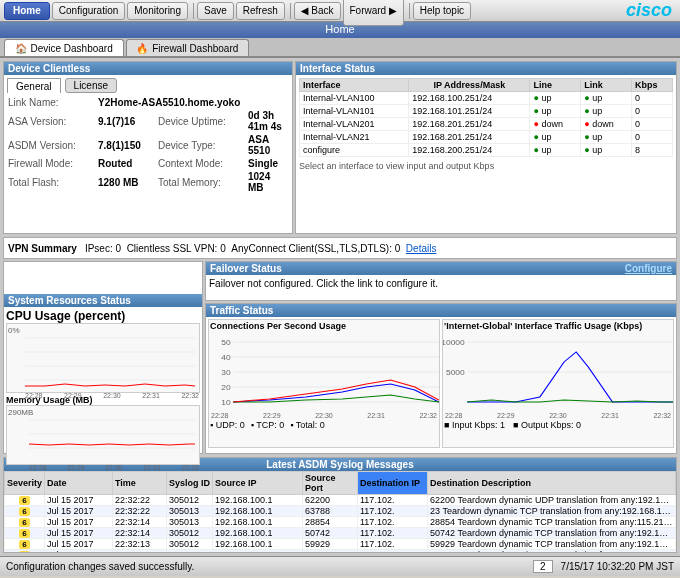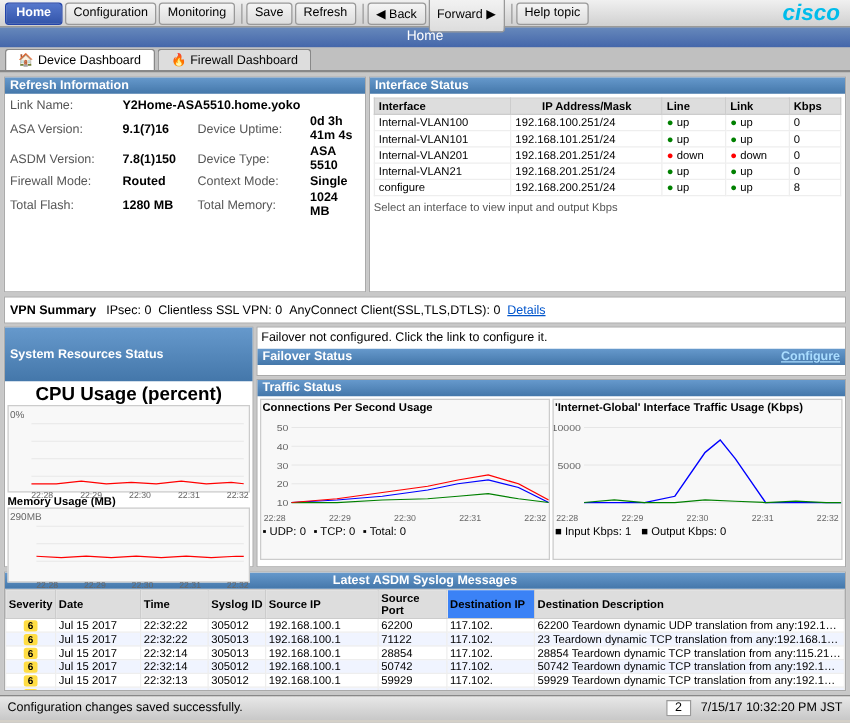--- a/index.html
+++ b/index.html
@@ -37,22 +37,26 @@
     <span style="margin-right: 3px;">🔥</span>
     <span>Firewall Dashboard</span>
   </div>
 </div>
 
 <div style="background: #c8c8c8; padding: 2px; display: flex; flex-direction: column; height: calc(578px - 80px);">
 
   <div style="display: flex; height: 175px; margin-bottom: 1px;">
 
     <div style="background: white; border: 1px solid #aaa; margin: 1px; padding: 0; width: 290px; flex-shrink: 0;">
-      <div style="background: linear-gradient(to bottom, #6699cc, #4477aa); color: white; font-size: 10px; font-weight: bold; padding: 1px 4px;">Refresh Information</div>
+      <div style="background: linear-gradient(to bottom, #6699cc, #4477aa); color: white; font-size: 10px; font-weight: bold; padding: 1px 4px;">Device Clientless</div>
       <div style="padding: 3px;">
+        <div style="display: flex; gap: 4px; margin-bottom: 3px;">
+          <button style="background: white; border: 1px solid #999; border-bottom: none; padding: 1px 8px; font-size: 10px; cursor: pointer;">General</button>
+          <button style="background: #ddd; border: 1px solid #999; border-radius: 3px; padding: 1px 8px; font-size: 10px; cursor: pointer;">License</button>
+        </div>
         <table style="width: 100%; border-collapse: collapse; font-size: 10px;">
           <tbody>
               <tr>
             <td style="color: #555; width: 90px; padding: 1px;">Link Name:</td>
             <td style="font-weight: bold; padding: 1px;" colspan="3">Y2Home-ASA5510.home.yoko</td>
           </tr>
           <tr>
             <td style="color: #555; padding: 1px;">ASA Version:</td>
             <td style="font-weight: bold; padding: 1px; width: 60px;">9.1(7)16</td>
             <td style="color: #555; padding: 1px; width: 90px;">Device Uptime:</td>
@@ -144,23 +148,23 @@
     <span>Clientless SSL VPN:</span>&nbsp;
     <span>0</span>&nbsp;&nbsp;
     <span>AnyConnect Client(SSL,TLS,DTLS):</span>&nbsp;
     <span>0</span>&nbsp;&nbsp;
     <a href="#" style="color: #0055cc; font-size: 10px;">Details</a>
   </div>
 
   <div style="display: flex; height: 195px; margin-bottom: 1px;">
 
     <div style="background: white; border: 1px solid #aaa; margin: 1px; padding: 0; width: 200px; flex-shrink: 0;">
-      <div style="background: linear-gradient(to bottom, #6699cc, #4477aa); color: white; font-size: 10px; font-weight: bold; padding: 16px 4px;">System Resources Status</div>
+      <div style="background: linear-gradient(to bottom, #6699cc, #4477aa); color: white; font-size: 10px; font-weight: bold; padding: 1px 4px; margin-top: 32px;">System Resources Status</div>
       <div style="padding: 2px;">
-        <div style="font-size: 15px; font-weight: bold; text-align: center;">CPU Usage (percent)</div>
+        <div style="font-size: 12px; font-weight: bold;">CPU Usage (percent)</div>
         
         <div style="position: relative; border: 1px solid #ccc; background: #f8f8f8; height: 70px; margin-bottom: 2px;">
           <span style="position: absolute; left: 1px; top: 2px; font-size: 8px; color: #666;">0%</span>
           <svg width="188" height="68" style="display: block; margin-left: 18px;">
 
             <line x1="0" y1="14" x2="170" y2="14" stroke="#ddd" stroke-width="0.5"></line>
             <line x1="0" y1="28" x2="170" y2="28" stroke="#ddd" stroke-width="0.5"></line>
             <line x1="0" y1="42" x2="170" y2="42" stroke="#ddd" stroke-width="0.5"></line>
             <line x1="0" y1="56" x2="170" y2="56" stroke="#ddd" stroke-width="0.5"></line>
 
@@ -193,25 +197,25 @@
             <span>22:32</span>
           </div>
         </div>
         <a href="#" style="color: #0055cc; font-size: 9px;">Details</a>
       </div>
     </div>
 
     <div style="display: flex; flex-direction: column; flex: 1;">
 
       <div style="background: white; border: 1px solid #aaa; margin: 1px; padding: 0; height: 40px;">
-        <div style="padding: 3px; font-size: 10px;">Failover not configured. Click the link to configure it.</div>
         <div style="background: linear-gradient(to bottom, #6699cc, #4477aa); color: white; font-size: 10px; font-weight: bold; padding: 1px 4px; display: flex; justify-content: space-between;">
           <span>Failover Status</span>
           <a href="#" style="color: #aaddff;">Configure</a>
         </div>
+        <div style="padding: 3px; font-size: 10px;">Failover not configured. Click the link to configure it.</div>
       </div>
 
       <div style="background: white; border: 1px solid #aaa; margin: 1px; padding: 0; flex: 1;">
         <div style="background: linear-gradient(to bottom, #6699cc, #4477aa); color: white; font-size: 10px; font-weight: bold; padding: 1px 4px;">Traffic Status</div>
         <div style="padding: 2px; display: flex; gap: 2px; height: calc(100% - 16px);">
 
           <div style="flex: 1; border: 1px solid #ccc; background: #f8f8f8; position: relative;">
             <div style="font-size: 9px; font-weight: bold; padding: 1px;">Connections Per Second Usage</div>
             <svg width="100%" height="80" viewBox="0 0 190 80" preserveAspectRatio="none">
               <line x1="20" y1="10" x2="190" y2="10" stroke="#ddd" stroke-width="0.5"></line>
@@ -304,21 +308,21 @@
     <td style="padding: 0 2px; border: 1px solid #eee; max-width: 0; overflow: hidden; text-overflow: ellipsis; white-space: nowrap;">62200 Teardown dynamic UDP translation from any:192.168.100.1/62200 to Internet-Global:117.102.</td>
   </tr>
             <tr style="background: rgb(240, 244, 255);">
     <td style="padding: 0 2px; border: 1px solid #eee; text-align: center;">
       <span style="background:#ffdd44; color:#000; border-radius:2px; padding:0 3px; font-size:8px; font-weight:bold;">6</span>
     </td>
     <td style="padding: 0 2px; border: 1px solid #eee;">Jul 15 2017</td>
     <td style="padding: 0 2px; border: 1px solid #eee;">22:32:22</td>
     <td style="padding: 0 2px; border: 1px solid #eee;">305013</td>
     <td style="padding: 0 2px; border: 1px solid #eee;">192.168.100.1</td>
-    <td style="padding: 0 2px; border: 1px solid #eee;">71122</td>
+    <td style="padding: 0 2px; border: 1px solid #eee;">63788</td>
     <td style="padding: 0 2px; border: 1px solid #eee;">117.102.</td>
     <td style="padding: 0 2px; border: 1px solid #eee; max-width: 0; overflow: hidden; text-overflow: ellipsis; white-space: nowrap;">23 Teardown dynamic TCP translation from any:192.168.100.1/40316 to Internet-Global:117.102.</td>
   </tr>
             <tr style="background: white;">
     <td style="padding: 0 2px; border: 1px solid #eee; text-align: center;">
       <span style="background:#ffdd44; color:#000; border-radius:2px; padding:0 3px; font-size:8px; font-weight:bold;">6</span>
     </td>
     <td style="padding: 0 2px; border: 1px solid #eee;">Jul 15 2017</td>
     <td style="padding: 0 2px; border: 1px solid #eee;">22:32:14</td>
     <td style="padding: 0 2px; border: 1px solid #eee;">305013</td>

